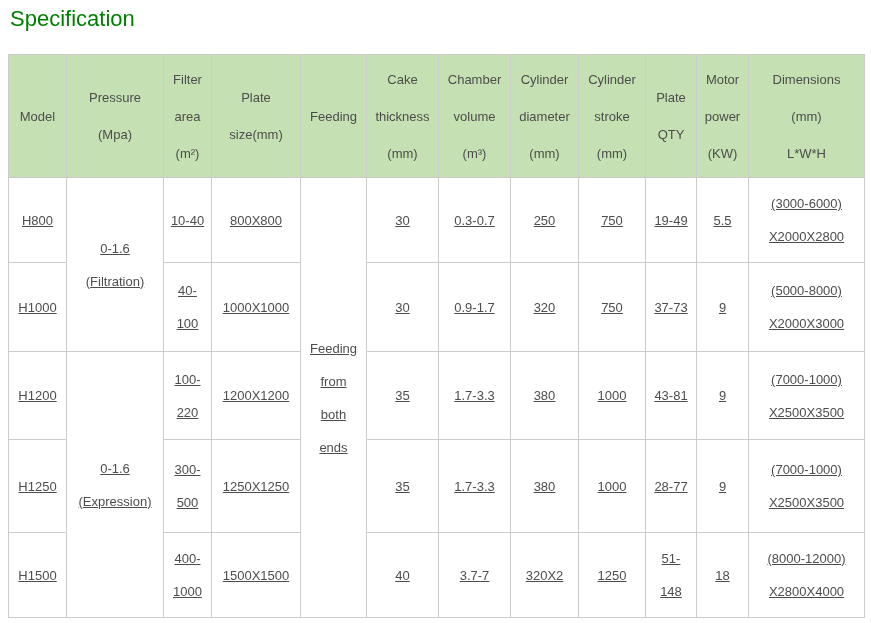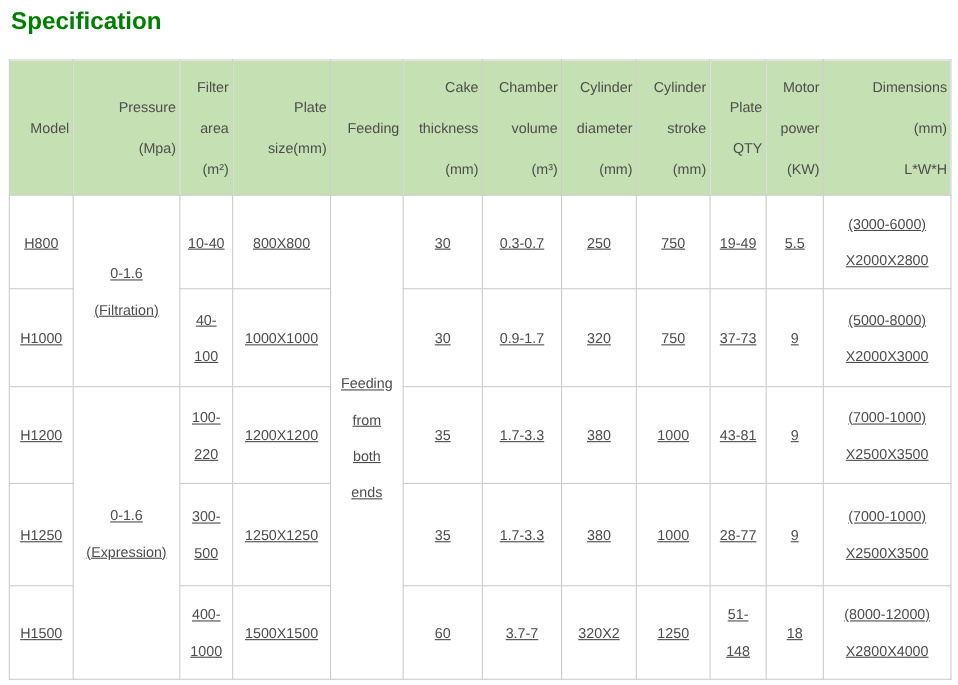--- a/index.html
+++ b/index.html
@@ -12,21 +12,21 @@
   html, body {
     margin: 0; padding: 0;
     width: 871px; height: 623px;
     background: #ffffff;
     font-family: "Liberation Sans", sans-serif;
   }
   .page-title {
     margin: 6px 0 16px 10px;
     font-size: 22px;
     line-height: 26px;
-    font-weight: bold;
+    font-weight: normal;
     color: var(--title);
   }
   table.spec {
     border-collapse: collapse;
     table-layout: fixed;
     margin: 22px 0 0 8px;
     width: 856px;
   }
   table.spec th, table.spec td {
     border: 1px solid var(--border);
@@ -35,21 +35,20 @@
     white-space: pre-line;
     font-size: 13px;
     font-weight: normal;
     color: var(--text);
     padding: 2px 3px;
     overflow: hidden;
   }
   table.spec th {
     background: var(--header-bg);
     line-height: 37px;
-    text-align: right;
   }
   table.spec td { line-height: 33px; text-decoration: underline; }
   thead tr { height: 123px; }
   tbody tr:nth-child(1) { height: 85px; }
   tbody tr:nth-child(2) { height: 89px; }
   tbody tr:nth-child(3) { height: 88px; }
   tbody tr:nth-child(4) { height: 93px; }
   tbody tr:nth-child(5) { height: 85px; }
 </style>
 </head>
@@ -168,21 +167,21 @@
         <td>28-77</td>
         <td>9</td>
         <td>(7000-1000)
 X2500X3500</td>
       </tr>
       <tr>
         <td>H1500</td>
         <td>400-
 1000</td>
         <td>1500X1500</td>
-        <td>60</td>
+        <td>40</td>
         <td>3.7-7</td>
         <td>320X2</td>
         <td>1250</td>
         <td>51-
 148</td>
         <td>18</td>
         <td>(8000-12000)
 X2800X4000</td>
       </tr>
     </tbody>

